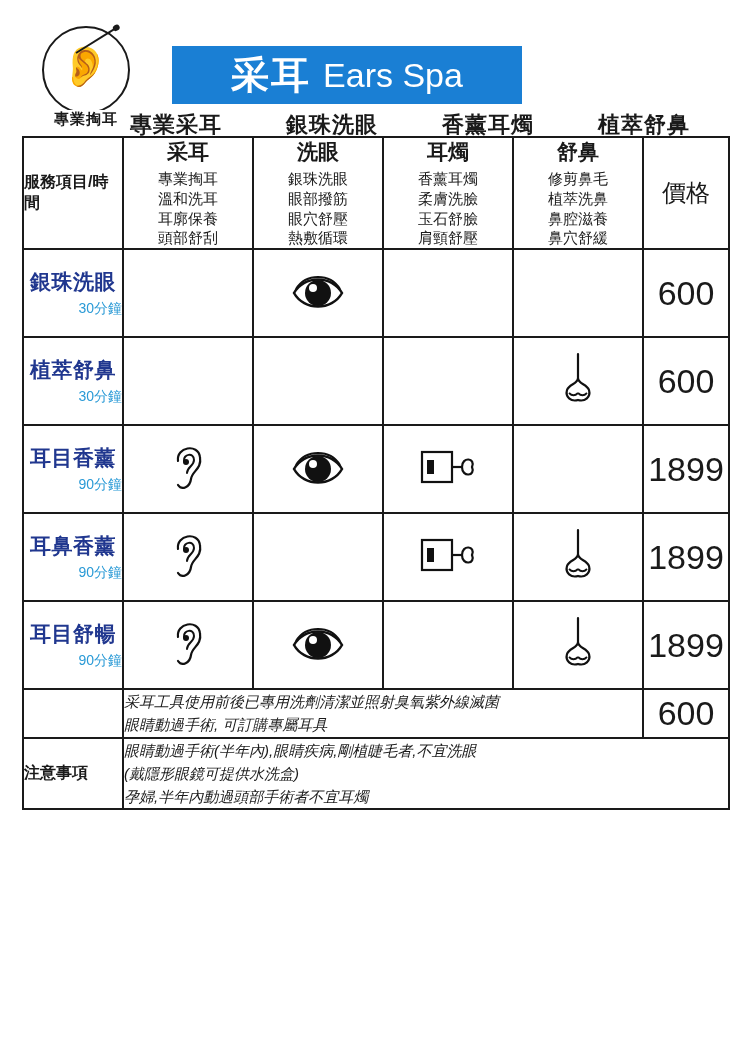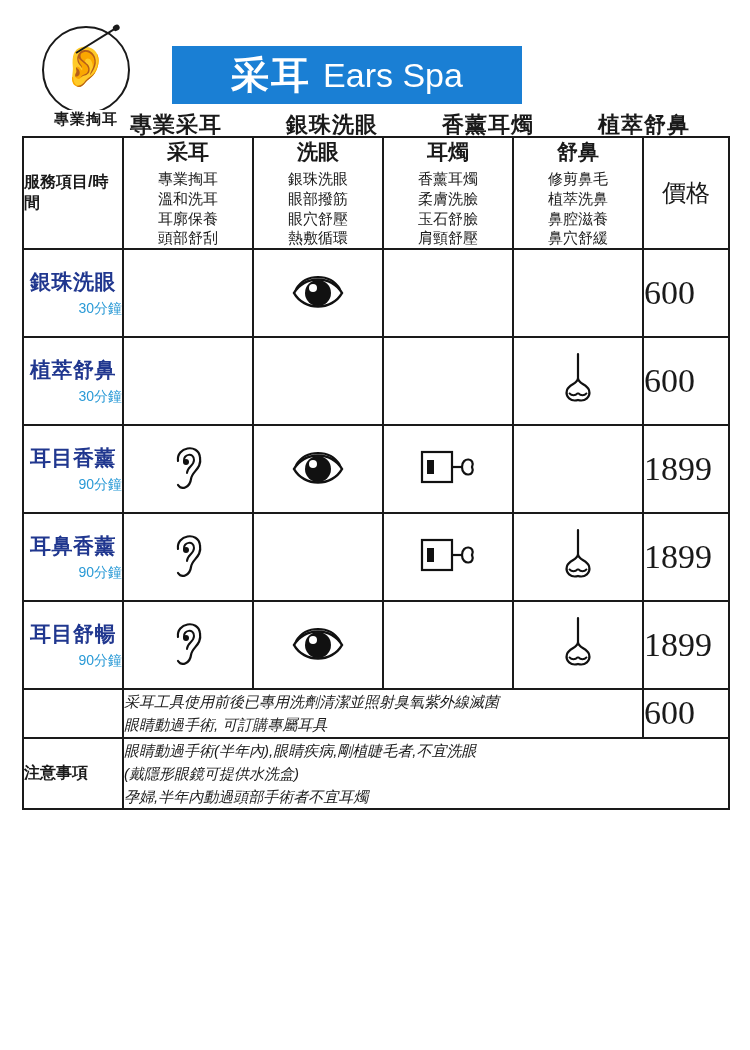--- a/index.html
+++ b/index.html
@@ -171,23 +171,24 @@
     font-size: 14px;
     color: #2a9ad6;
     margin-top: 4px;
     text-align: right;
   }
   .cell-mark {
     text-align: center;
     height: 88px;
   }
   .price {
+    text-align: center;
     font-size: 34px;
     color: #1a1a1a;
-    font-family: Liberation Serif, serif;
+    font-family: Liberation Sans, sans-serif;
   }
 
   .note-body {
     padding: 10px 8px 10px 12px;
     font-size: 15px;
     color: #1a1a1a;
     line-height: 1.55;
     font-style: italic;
   }
   .note-label {

